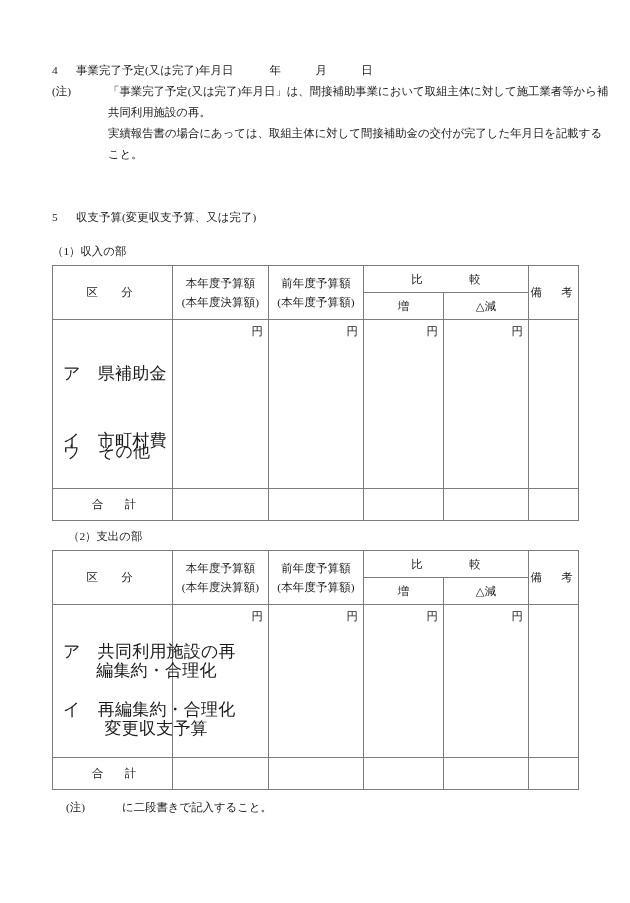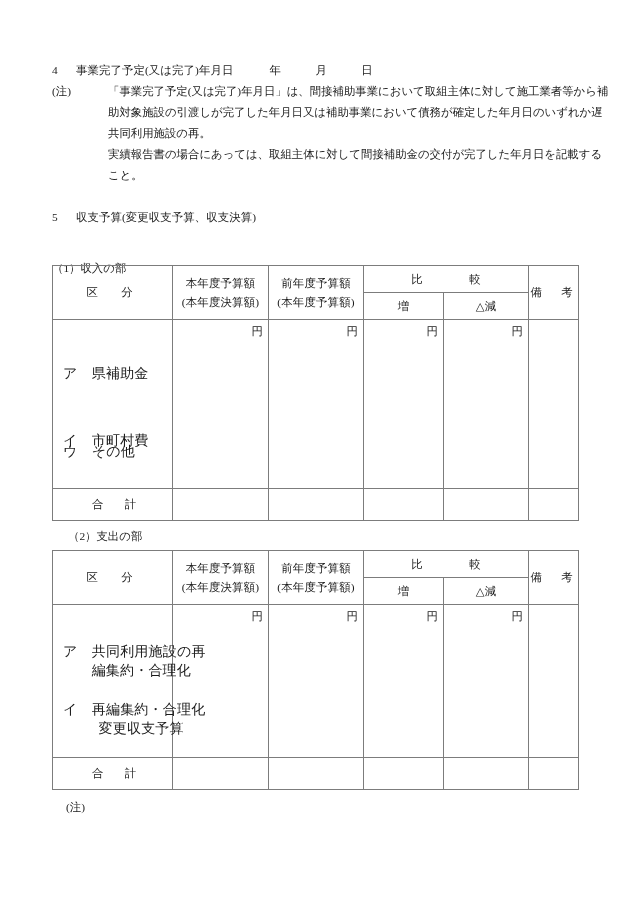--- a/index.html
+++ b/index.html
@@ -79,21 +79,21 @@
   }
 
   .items-cell {
     text-align: left;
     vertical-align: top;
     position: relative;
   }
   .items-cell .item {
     position: absolute;
     left: 10px;
-    font-size: 14px;
+    font-size: 17px;
     line-height: 19px;
     white-space: pre;
   }
   .items-cell .item .cont {
     display: block;
     padding-left: 14px;
   }
 
   .total-cell {
     text-align: center;
@@ -127,30 +127,29 @@
 <body>
 
 <div class="page">
 
   <div class="tline" style="left:52px; top:60px;"><span class="num-label" style="width:24px;">4</span><span>事業完了予定(又は完了)年月日</span><span style="display:inline-block;width:36px;"></span><span>年　　　月　　　日</span></div>
 
   <div class="note-hang" style="left:52px; top:81px; width:520px;">
     <span class="marker">(注)</span>
     <span class="body">
       <span class="l">「事業完了予定(又は完了)年月日」は、間接補助事業において取組主体に対して施工業者等から補</span>
-      <span class="l">助対象施設の引渡しが完了した年月日又は補助事業において債務が確定した年月日のいずれか遅</span>
       <span class="l">共同利用施設の再。</span>
       <span class="l">実績報告書の場合にあっては、取組主体に対して間接補助金の交付が完了した年月日を記載する</span>
       <span class="l">こと。</span>
     </span>
   </div>
 
-  <div class="tline" style="left:52px; top:207px;"><span class="num-label" style="width:24px;">5</span><span>収支予算(変更収支予算、収支決算)</span></div>
-
-  <div class="sub-head" style="left:52px; top:244px;margin-top:17px;">（1）収入の部</div>
+  <div class="tline" style="left:52px; top:207px;"><span class="num-label" style="width:24px;">5</span><span>収支予算(変更収支予算、又は完了)</span></div>
+
+  <div class="sub-head" style="left:52px; top:244px;">（1）収入の部</div>
 
   <table class="budget" style="left:52px; top:265px; width:526px;">
     <colgroup>
       <col class="h-kubun">
         <col class="h-cur">
         <col class="h-prev">
         <col class="h-inc">
         <col class="h-dec">
         <col class="h-bikou">
     </colgroup>
@@ -262,16 +261,17 @@
         <td></td>
         <td></td>
         <td></td>
       </tr>
     </tbody>
   </table>
 
   <div class="note-hang" style="left:66px; top:797px; width:512px;">
     <span class="marker">(注)</span>
     <span class="body">
+      <span class="l">に二段書きで記入すること。</span>
     </span>
   </div>
 
 </div>
 
 </body></html>

